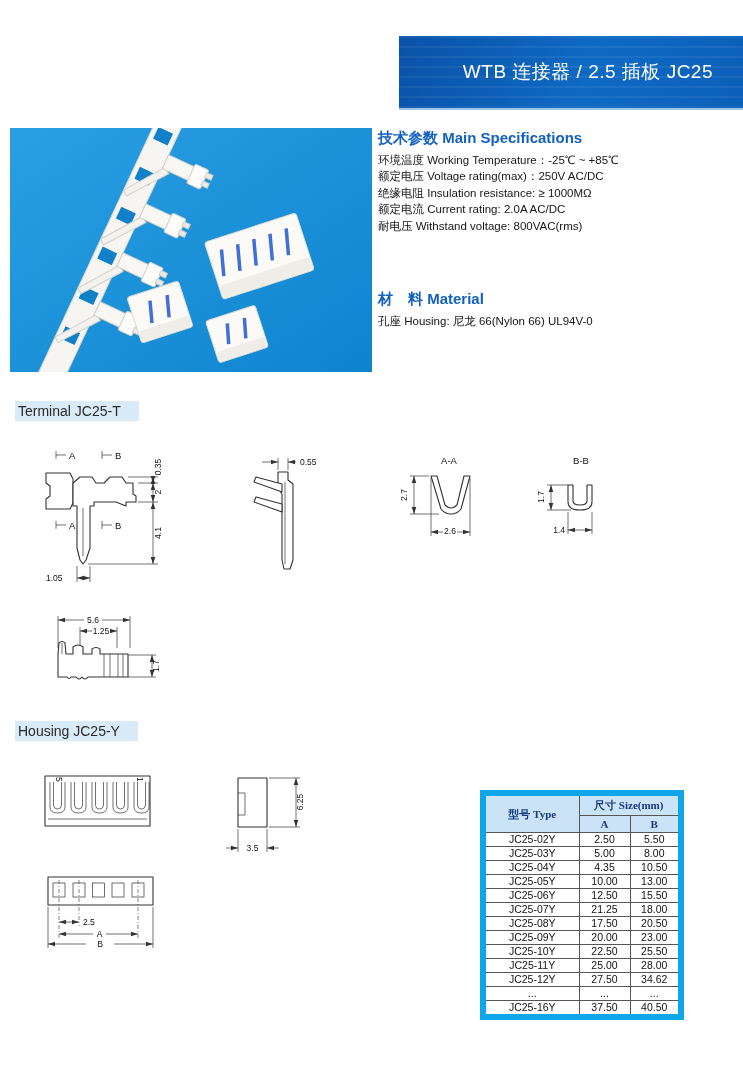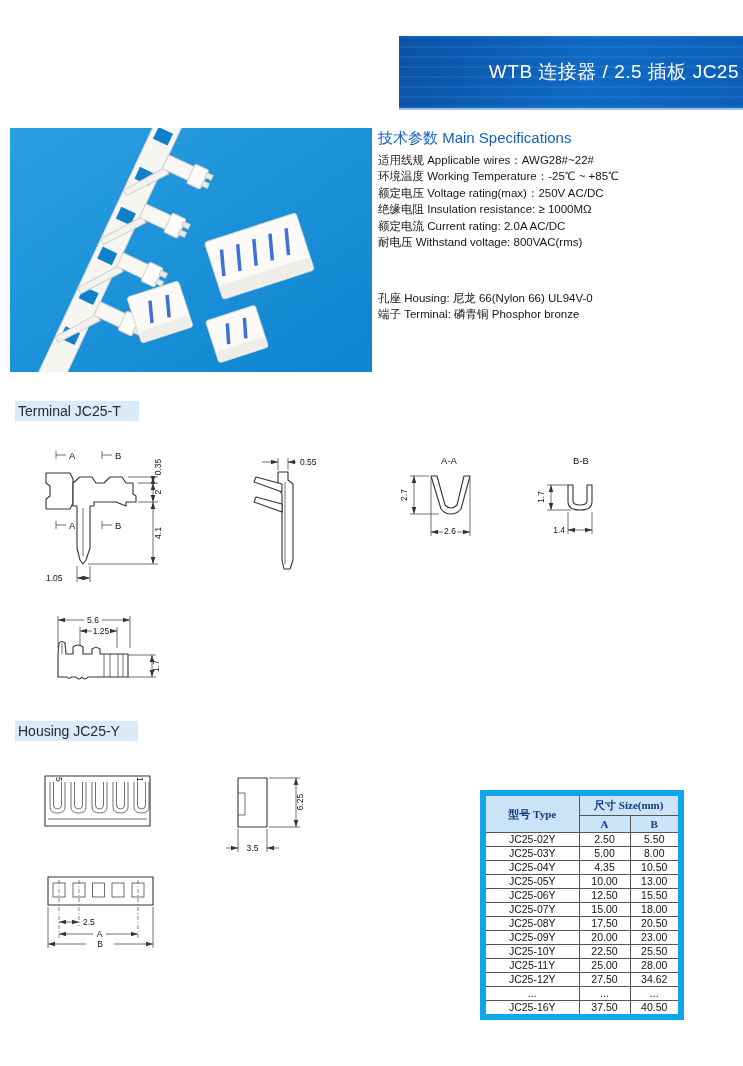--- a/index.html
+++ b/index.html
@@ -3,26 +3,26 @@
 <meta charset="utf-8">
 <style>
   html,body{margin:0;padding:0;background:#fff;}
   body{font-family:"Liberation Sans",sans-serif;}
   #page{position:relative;width:743px;height:1066px;background:#ffffff;overflow:hidden;}
   .abs{position:absolute;}
   
   .banner{left:399px;top:36px;width:344px;height:74px;
     background:linear-gradient(105deg,#0a52a8 0%,#0f6ac4 55%,#0c5fb8 100%);
     display:flex;align-items:center;justify-content:flex-end;
-    padding-right:4px;box-sizing:border-box;border-bottom:2px solid #9cc4e8;}
+    padding-right:30px;box-sizing:border-box;border-bottom:2px solid #9cc4e8;}
   .banner::before{content:"";position:absolute;inset:0;
     background:repeating-linear-gradient(180deg,rgba(255,255,255,0.06) 0 2px,transparent 2px 10px);}
   .banner-title{position:relative;color:#ffffff;font-size:19px;letter-spacing:0.5px;white-space:nowrap;}
   
-  .sec-title{color:#1261c0;font-weight:normal;font-size:15px;margin-bottom:4px;white-space:nowrap;}
+  .sec-title{color:#1261c0;font-weight:bold;font-size:15px;margin-bottom:4px;white-space:nowrap;}
   .spec-line{font-size:11.5px;color:#161616;line-height:16.4px;white-space:nowrap;}
   .draw-label{font-size:14px;color:#2a2a2a;background:#d9eaf8;padding:2px 18px 2px 3px;white-space:nowrap;}
   
   .out{fill:#ffffff;stroke:#333;stroke-width:1.1;stroke-linejoin:round;}
   .thin{fill:none;stroke:#333;stroke-width:0.7;}
   .dim{stroke:#333;stroke-width:0.7;fill:none;}
   .cl{stroke:#333;stroke-width:0.6;stroke-dasharray:4 2 1 2;fill:none;}
   .dimt{font-size:8.5px;fill:#111;font-family:"Liberation Sans",sans-serif;}
   .sect{font-size:9.5px;fill:#111;font-family:"Liberation Sans",sans-serif;}
   
@@ -106,31 +106,30 @@
     </g>
     <g transform="translate(227,206) rotate(-18)">
       <rect x="-26" y="-22" width="52" height="44" rx="3" fill="#fbfaf6" stroke="#dddbd4"></rect>
       <rect x="-25" y="11" width="50" height="10" rx="3" fill="#efede7"></rect>
       <path d="M-6,-13 L-11,7 M12,-13 L7,7" stroke="#3f6fd8" stroke-width="3.5" fill="none"></path>
     </g>
   </svg>
 
   <div class="abs" style="left:378px;top:129px;width:362px">
     <div class="sec-title">技术参数 Main Specifications</div>
-    <div class="spec-line">适用线规 Applicable wires：AWG28#~22#</div>
     <div class="spec-line">环境温度 Working Temperature：-25℃ ~ +85℃</div>
     <div class="spec-line">额定电压 Voltage rating(max)：250V AC/DC</div>
     <div class="spec-line">绝缘电阻 Insulation resistance: ≥ 1000MΩ</div>
     <div class="spec-line">额定电流 Current rating: 2.0A AC/DC</div>
     <div class="spec-line">耐电压 Withstand voltage: 800VAC(rms)</div>
   </div>
 
   <div class="abs" style="left:378px;top:290px;width:362px">
+    <div class="sec-title">材　料 Material</div>
     <div class="spec-line">孔座 Housing: 尼龙 66(Nylon 66) UL94V-0</div>
-    <div class="spec-line">端子 Terminal: 磷青铜 Phosphor bronze</div>
   </div>
 
   <div class="abs draw-label" style="left:15px;top:401px">Terminal JC25-T</div>
 
   <svg class="abs" style="left:40px;top:436px" width="165" height="158" viewBox="0 0 165 158">
     <g class="thin">
       <path d="M16,15 v8 M16,19 h10 M62,15 v8 M62,19 h10 M16,85 v8 M16,89 h10 M62,85 v8 M62,89 h10"></path>
     </g>
     <text class="sect" x="29" y="23">A</text>
     <text class="sect" x="75" y="23">B</text>
@@ -294,21 +293,21 @@
           <td>10.00</td>
           <td>13.00</td>
         </tr>
       <tr>
           <td>JC25-06Y</td>
           <td>12.50</td>
           <td>15.50</td>
         </tr>
       <tr>
           <td>JC25-07Y</td>
-          <td>15.00</td>
+          <td>21.25</td>
           <td>18.00</td>
         </tr>
       <tr>
           <td>JC25-08Y</td>
           <td>17.50</td>
           <td>20.50</td>
         </tr>
       <tr>
           <td>JC25-09Y</td>
           <td>20.00</td>

